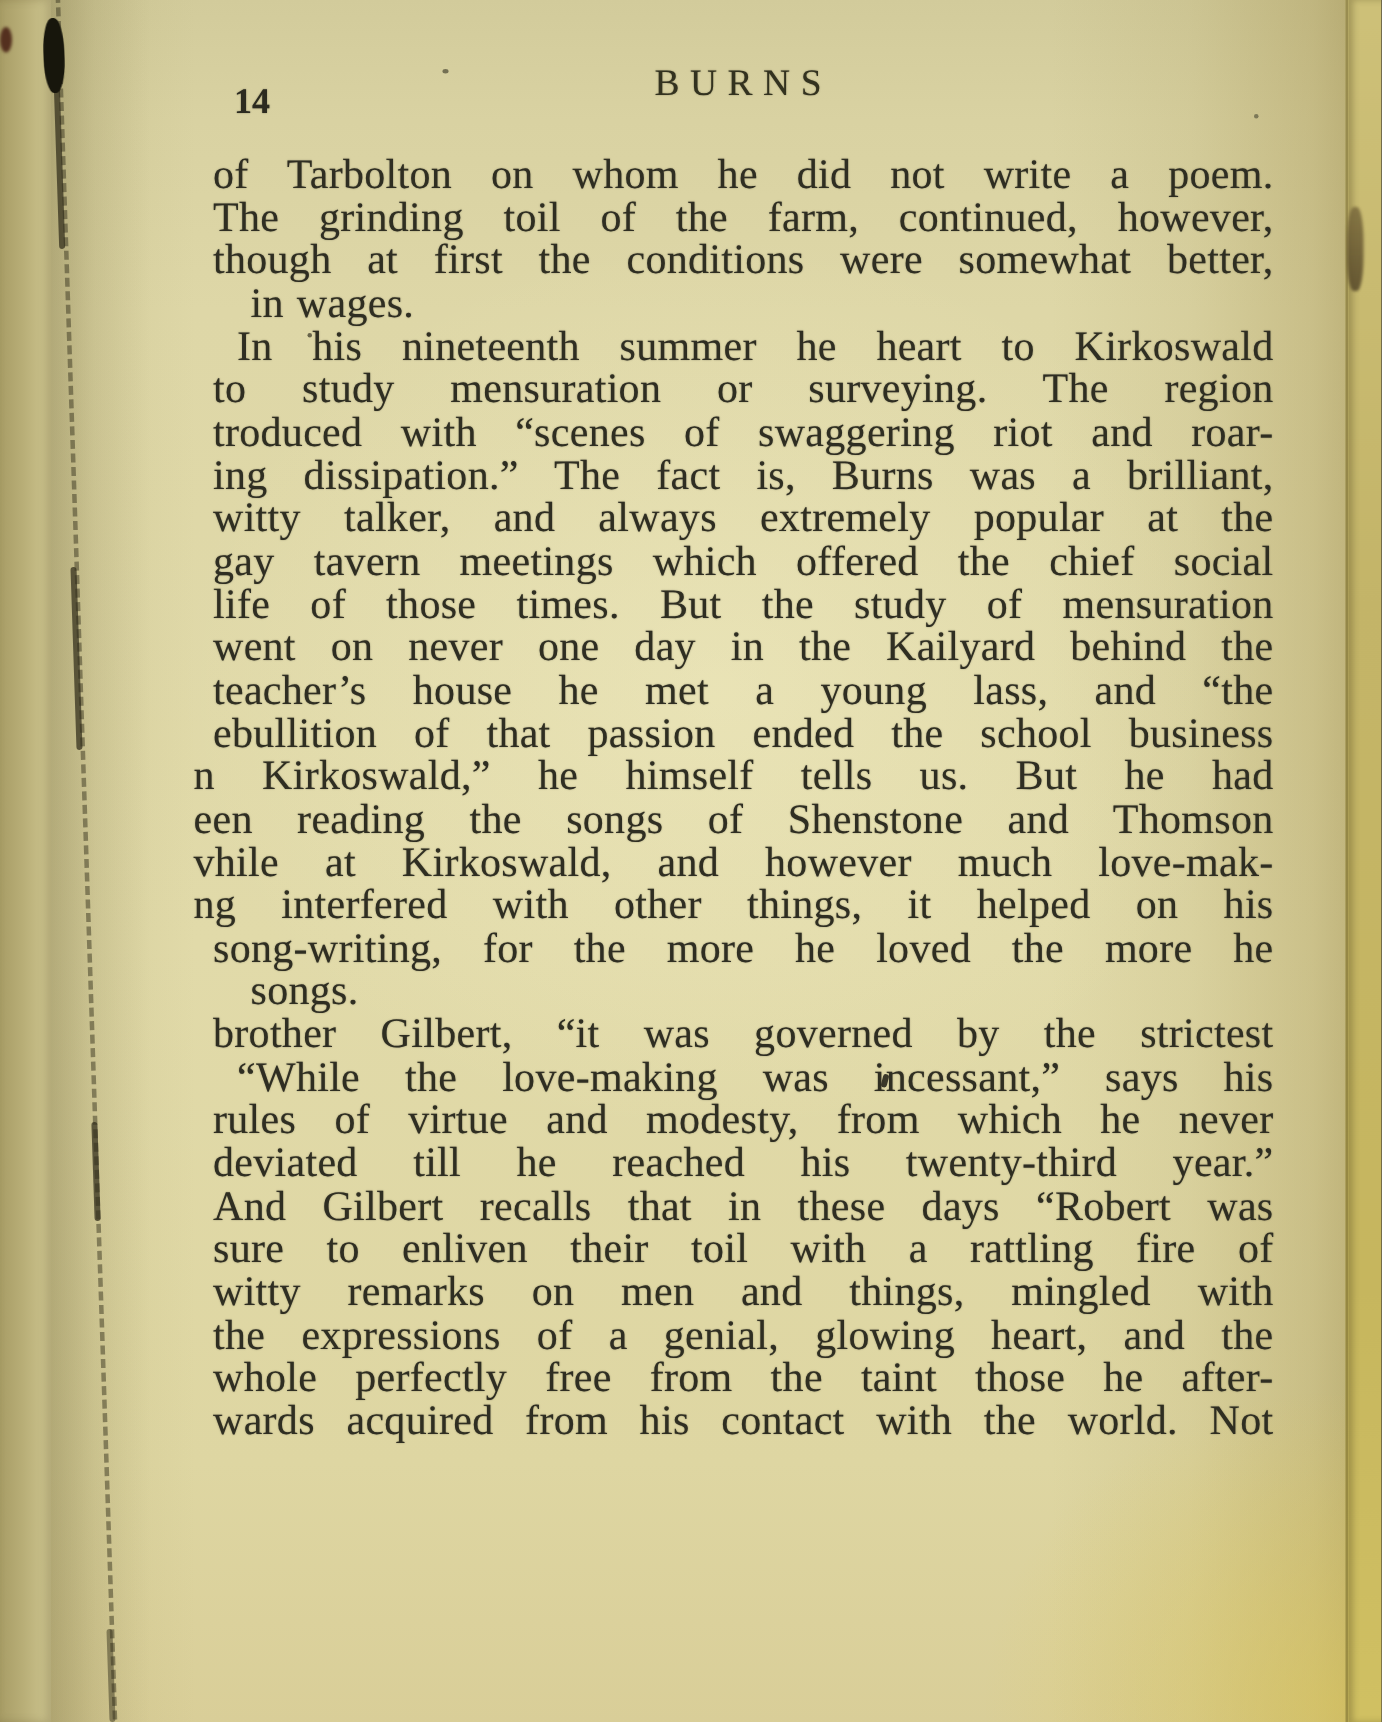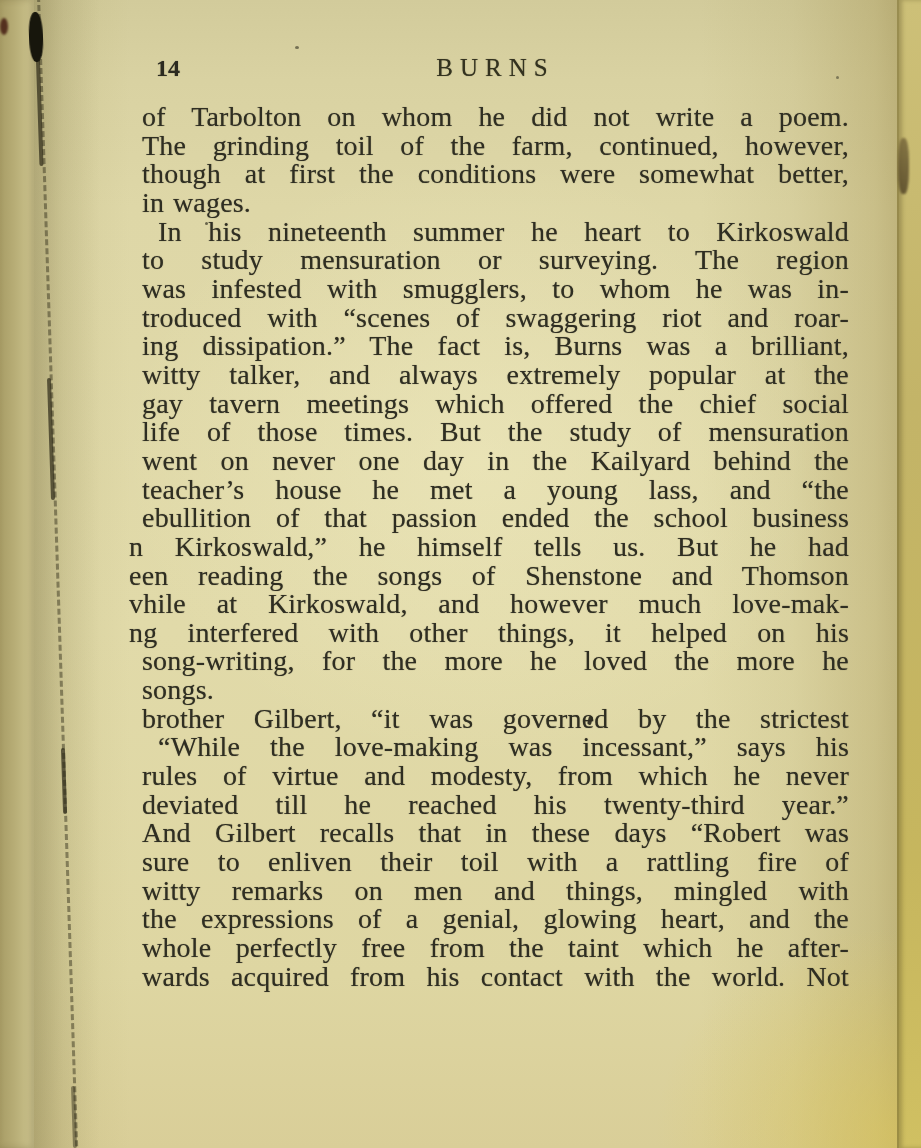--- a/index.html
+++ b/index.html
@@ -71,33 +71,33 @@
              transform: rotate(14deg); background: #3a382a; }
   .speck.d { left: 836px; top: 76px;  width: 3px; height: 3px; opacity: .6; }
 
   
   .page-num {
     position: absolute; left: 156px; top: 55px;
     font-size: 24px; font-weight: bold; color: #2c2b20;
     text-shadow: 0 0 1px rgba(44,43,32,0.6);
   }
   .running-head {
-    position: absolute; left: 142px; top: 54px; width: 707px;
+    position: absolute; left: 142px; top: 42px; width: 707px;
     text-align: center; font-size: 25px; letter-spacing: 7px;
     color: #33321f; text-shadow: 0 0 1px rgba(51,50,31,0.55);
   }
 
   .text-block {
     position: absolute; left: 142px; top: 103px; width: 707px;
     font-size: 28px; line-height: 28.65px; color: #2f2e22;
     text-shadow: 0 0 1px rgba(47,46,34,0.55);
     letter-spacing: 0.2px; word-spacing: 1.5px;
   }
   .ln   { text-align: justify; text-align-last: justify; }
-  .ln.s { text-align: center;    text-align-last: left; }
+  .ln.s { text-align: center;    text-align-last: left; margin-left: 25px; }
   .ln.ind   { text-indent: 16px; }
   .ln.shift { margin-left: -13px; }
 </style>
 </head>
 <body>
 
 <div class="scan">
 
   <div class="edge-left"></div>
   <div class="crease-shadow"></div>
@@ -119,21 +119,20 @@
   <span class="page-num">14</span>
   <span class="running-head">BURNS</span>
 
   <main class="text-block">
     <div class="ln">of Tarbolton on whom he did not write a poem.</div>
     <div class="ln">The grinding toil of the farm, continued, however,</div>
     <div class="ln">though at first the conditions were somewhat better,</div>
     <div class="ln s">in wages.</div>
     <div class="ln ind">In his nineteenth summer he heart to Kirkoswald</div>
     <div class="ln">to study mensuration or surveying.  The region</div>
-    <div class="ln">was infested with smugglers, to whom he was in-</div>
     <div class="ln">troduced with “scenes of swaggering riot and roar-</div>
     <div class="ln">ing dissipation.”  The fact is, Burns was a brilliant,</div>
     <div class="ln">witty talker, and always extremely popular at the</div>
     <div class="ln">gay tavern meetings which offered the chief social</div>
     <div class="ln">life of those times.  But the study of mensuration</div>
     <div class="ln">went on never one day in the Kailyard behind the</div>
     <div class="ln">teacher’s house he met a young lass, and “the</div>
     <div class="ln">ebullition of that passion ended the school business</div>
     <div class="ln shift">n Kirkoswald,” he himself tells us.  But he had</div>
     <div class="ln shift">een reading the songs of Shenstone and Thomson</div>
@@ -142,17 +141,17 @@
     <div class="ln">song-writing, for the more he loved the more he</div>
     <div class="ln s">songs.</div>
     <div class="ln">brother Gilbert, “it was governed by the strictest</div>
     <div class="ln ind">“While the love-making was incessant,” says his</div>
     <div class="ln">rules of virtue and modesty, from which he never</div>
     <div class="ln">deviated till he reached his twenty-third year.”</div>
     <div class="ln">And Gilbert recalls that in these days “Robert was</div>
     <div class="ln">sure to enliven their toil with a rattling fire of</div>
     <div class="ln">witty remarks on men and things, mingled with</div>
     <div class="ln">the expressions of a genial, glowing heart, and the</div>
-    <div class="ln">whole perfectly free from the taint which he after-</div>
+    <div class="ln">whole perfectly free from the taint those he after-</div>
     <div class="ln">wards acquired from his contact with the world.  Not</div>
   </main>
 
 </div>
 
 </body></html>

